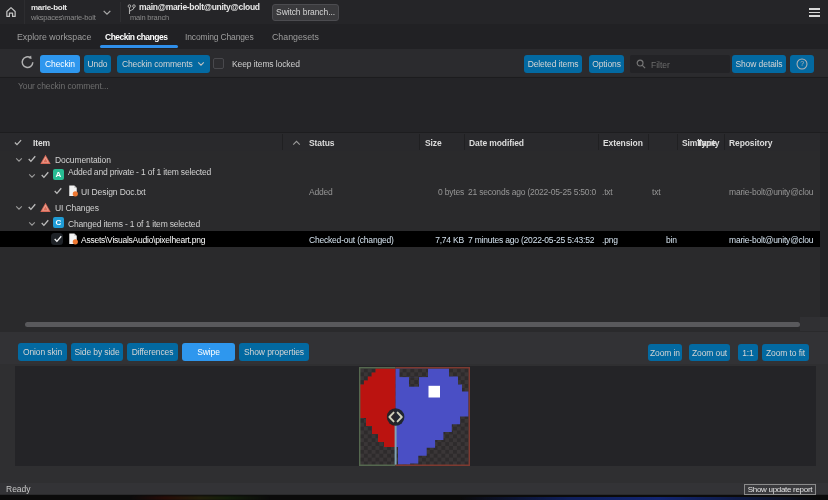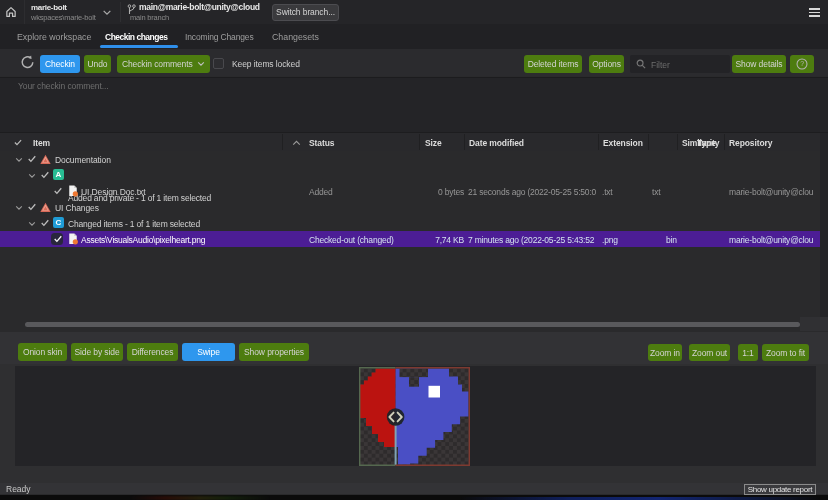--- a/index.html
+++ b/index.html
@@ -1,20 +1,20 @@
 <!DOCTYPE html>
 <html><head>
 <meta charset="utf-8">
 <style>
   html,body{margin:0;padding:0;background:#1e1e1e;}
   *{box-sizing:border-box;}
   #app{position:relative;width:828px;height:500px;overflow:hidden;
        font-family:"Liberation Sans",sans-serif;color:#d0d0d0;background:#2a2a2c;}
   .abs{position:absolute;}
-  .btn{position:absolute;background:#4d7c0f;border-radius:3px;color:#d4d4d4;
+  .btn{position:absolute;background:#0369a1;border-radius:3px;color:#d4d4d4;
        font-size:8.5px;letter-spacing:-0.1px;display:flex;align-items:center;justify-content:center;white-space:nowrap;}
   .btn.blue{background:#2e97ee;color:#fff;}
   .txt{position:absolute;white-space:nowrap;line-height:10px;}
   .hdr{position:absolute;white-space:nowrap;font-size:8.5px;font-weight:bold;letter-spacing:-0.1px;color:#dcdcdc;top:138px;}
   .hline{position:absolute;top:134px;width:1px;height:16px;background:#202022;}
   .cell{font-size:8.5px;letter-spacing:-0.2px;color:#969696;}
   .sel .cell{color:#d4e2ee;}
 </style>
 </head>
 <body>
@@ -120,21 +120,21 @@
     </svg>
     <div class="txt" style="left:55px;top:3.5px;letter-spacing:-0.1px;color:#d2d2d2;">Documentation</div>
 
     <svg class="abs" style="left:28px;top:21.5px" width="8" height="6" viewBox="0 0 10 7">
         <path d="M1.5 1.5 L5 5 L8.5 1.5" fill="none" stroke="#9a9a9a" stroke-width="1.4"></path>
       </svg>
     <svg class="abs" style="left:40.5px;top:20px" width="8" height="8" viewBox="0 0 11 10">
         <path d="M1 5 L4 8.2 L10 1.2" fill="none" stroke="#bdbdbd" stroke-width="1.8"></path>
       </svg>
     <div class="abs" style="left:53px;top:17.5px;width:11px;height:11px;background:#28bd93;border-radius:2px;color:#fff;font-size:8px;font-weight:bold;display:flex;align-items:center;justify-content:center;">A</div>
-    <div class="txt" style="left:68px;top:30px;letter-spacing:-0.18px;color:#d2d2d2;margin-top:12px;">Added and private - 1 of 1 item selected</div>
+    <div class="txt" style="left:68px;top:4px;letter-spacing:-0.18px;color:#d2d2d2;margin-top:12px;">Added and private - 1 of 1 item selected</div>
 
     <svg class="abs" style="left:53.5px;top:36px" width="8" height="8" viewBox="0 0 11 10">
         <path d="M1 5 L4 8.2 L10 1.2" fill="none" stroke="#bdbdbd" stroke-width="1.8"></path>
       </svg>
     <svg class="abs" style="left:67.5px;top:33.5px" width="10" height="12" viewBox="0 0 12 14">
       <path d="M1.5 0.5 H7.5 L10.5 3.5 V13 H1.5 Z" fill="#f2f2f2"></path>
       <path d="M7.5 0.5 L10.5 3.5 H7.5 Z" fill="#c9c9c9"></path>
       <circle cx="8.8" cy="10.4" r="3.1" fill="#ee7832"></circle>
     </svg>
     <div class="txt" style="left:81px;top:35.5px;letter-spacing:-0.1px;color:#d2d2d2;">UI Design Doc.txt</div>
@@ -160,21 +160,21 @@
 
     <svg class="abs" style="left:28px;top:69.5px" width="8" height="6" viewBox="0 0 10 7">
         <path d="M1.5 1.5 L5 5 L8.5 1.5" fill="none" stroke="#9a9a9a" stroke-width="1.4"></path>
       </svg>
     <svg class="abs" style="left:40.5px;top:68px" width="8" height="8" viewBox="0 0 11 10">
         <path d="M1 5 L4 8.2 L10 1.2" fill="none" stroke="#bdbdbd" stroke-width="1.8"></path>
       </svg>
     <div class="abs" style="left:53px;top:65.5px;width:11px;height:11px;background:#1f9cd6;border-radius:2px;color:#fff;font-size:8px;font-weight:bold;display:flex;align-items:center;justify-content:center;">C</div>
     <div class="txt" style="left:68px;top:67.5px;letter-spacing:-0.18px;color:#d2d2d2;">Changed items - 1 of 1 item selected</div>
 
-    <div class="sel abs" style="left:0;top:80px;width:820px;height:16px;background:#4c1d95;">
+    <div class="sel abs" style="left:0;top:80px;width:820px;height:16px;background:#000000;">
       <div class="abs" style="left:50.5px;top:2px;width:12px;height:12px;background:#23282e;border-radius:3.5px;opacity:0.85;"></div>
         <svg class="abs" style="left:53.5px;top:4px" width="8" height="8" viewBox="0 0 11 10">
           <path d="M1 5 L4 8.2 L10 1.2" fill="none" stroke="#f8f8f8" stroke-width="1.8"></path>
         </svg>
       <svg class="abs" style="left:67.5px;top:1.5px" width="10" height="12" viewBox="0 0 12 14">
         <path d="M1.5 0.5 H7.5 L10.5 3.5 V13 H1.5 Z" fill="#f2f2f2"></path>
         <path d="M7.5 0.5 L10.5 3.5 H7.5 Z" fill="#c9c9c9"></path>
         <circle cx="8.8" cy="10.4" r="3.1" fill="#ee7832"></circle>
       </svg>
       <div class="txt" style="left:81px;top:3.5px;font-size:8.5px;letter-spacing:-0.25px;color:#fff;">Assets\VisualsAudio\pixelheart.png</div>

